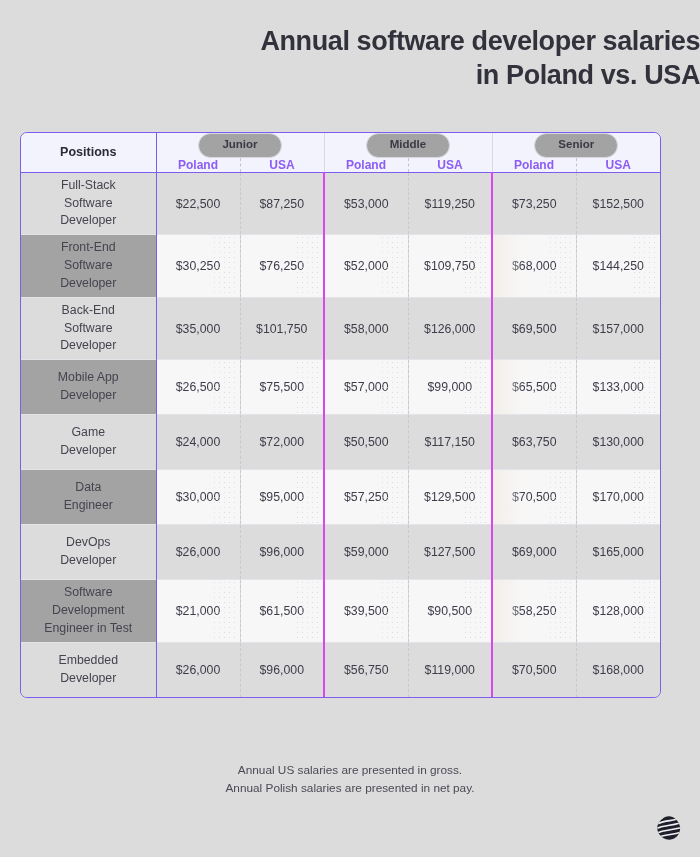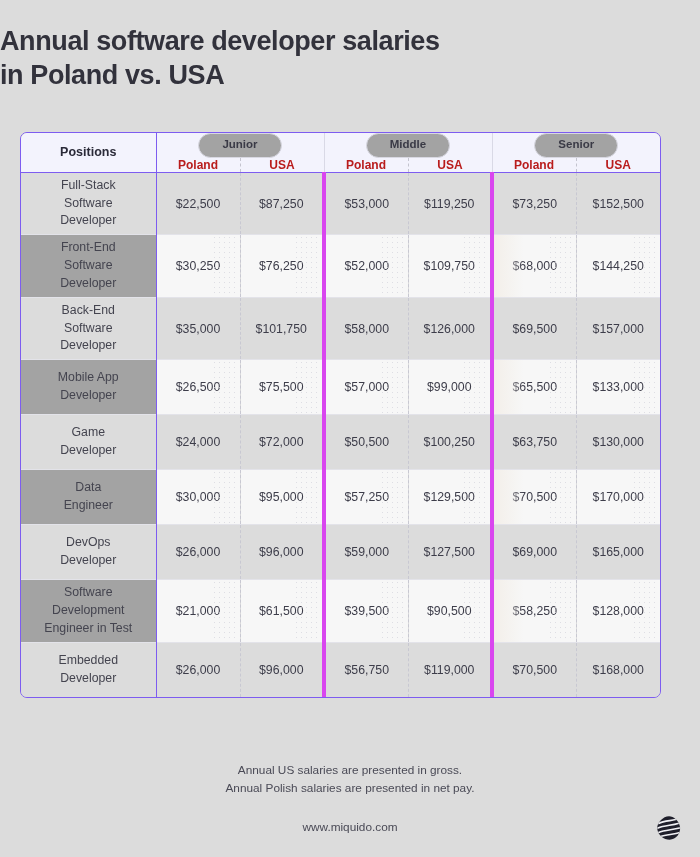--- a/index.html
+++ b/index.html
@@ -18,21 +18,21 @@
 
   .page {
     position: relative;
     width: 700px;
     height: 857px;
     overflow: hidden;
   }
 
   
   .title {
-    text-align: left;
+    text-align: right;
     font-size: 27px;
     font-weight: 700;
     line-height: 1.26;
     letter-spacing: -0.4px;
     color: #32323c;
     padding-top: 24px;
   }
   .title .line { display: block; }
 
   
@@ -86,21 +86,21 @@
     background: #a3a3a3;
     font-size: 11.5px;
     color: #3a3a46;
     line-height: 1.2;
   }
 
   th.sub {
     text-align: center;
     font-size: 12px;
     font-weight: 700;
-    color: #b91c1c;
+    color: #8b5cf6;
     padding: 4px 0 12px 0;
     border-bottom: 1.5px solid #7d5cf0;
   }
   th.sub.dash-left { border-left: 1px dashed #c4c4cf; }
   th.grp-left { border-left: 1px solid #d9d9e6; }
 
   
   tbody td {
     font-size: 12.3px;
     text-align: center;
@@ -119,21 +119,21 @@
   td.pos {
     font-size: 12.3px;
     color: #44444f;
     line-height: 1.45;
     border-right: 1.5px solid #7d5cf0;
     padding: 4px 8px;
   }
   td.pos .pos-line { display: block; }
 
   td.dash-left { border-left: 1px dashed #c8c8d2; text-align: center; }
-  td.grp-left  { border-left: 4px solid #d946ef; }
+  td.grp-left  { border-left: 2px solid #d946ef; }
 
   tbody tr + tr td { border-top: 1px solid #e9e9ef; }
   tbody tr.shade-light + tr.shade-dark td,
   tbody tr.shade-dark + tr.shade-light td { border-top: 1px solid #e3e3e9; }
 
   
   tbody tr.shade-light td.tex::after {
     content: "";
     position: absolute;
     top: 0; bottom: 0;
@@ -269,21 +269,21 @@
             <td class="salary-cell dash-left tex">$133,000</td>
           </tr>
           <tr class="shade-dark">
             <td class="pos">
               <span class="pos-line">Game</span>
               <span class="pos-line">Developer</span>
             </td>
             <td class="salary-cell  tex">$24,000</td>
             <td class="salary-cell dash-left tex">$72,000</td>
             <td class="salary-cell grp-left tex">$50,500</td>
-            <td class="salary-cell dash-left tex">$100,250</td>
+            <td class="salary-cell dash-left tex">$117,150</td>
             <td class="salary-cell grp-left tex tex-warm">$63,750</td>
             <td class="salary-cell dash-left tex">$130,000</td>
           </tr>
           <tr class="shade-light">
             <td class="pos">
               <span class="pos-line">Data</span>
               <span class="pos-line">Engineer</span>
             </td>
             <td class="salary-cell  tex">$30,000</td>
             <td class="salary-cell dash-left tex">$95,000</td>
@@ -331,21 +331,20 @@
           </tr>
         </tbody>
     </table>
   </div>
 
   <div class="notes">
     <span>Annual US salaries are presented in gross.</span>
     <span>Annual Polish salaries are presented in net pay.</span>
   </div>
 
-  <div class="site">www.miquido.com</div>
 
   <div class="logo">
     <svg viewBox="0 0 40 40" width="26" height="26" aria-hidden="true">
       <defs>
         <clipPath id="logoclip">
           <path d="M20 2 C27 2 36 9.5 37 19 C38 28.5 31 38 21 38 C12 38 3 31 2 21.5 C1 12 11 2 20 2 Z"></path>
         </clipPath>
       </defs>
       <path d="M20 2 C27 2 36 9.5 37 19 C38 28.5 31 38 21 38 C12 38 3 31 2 21.5 C1 12 11 2 20 2 Z" fill="#1f1f2b"></path>
       <g clip-path="url(#logoclip)" stroke="#f0f0f4" stroke-width="2.6" fill="none" stroke-linecap="round">

